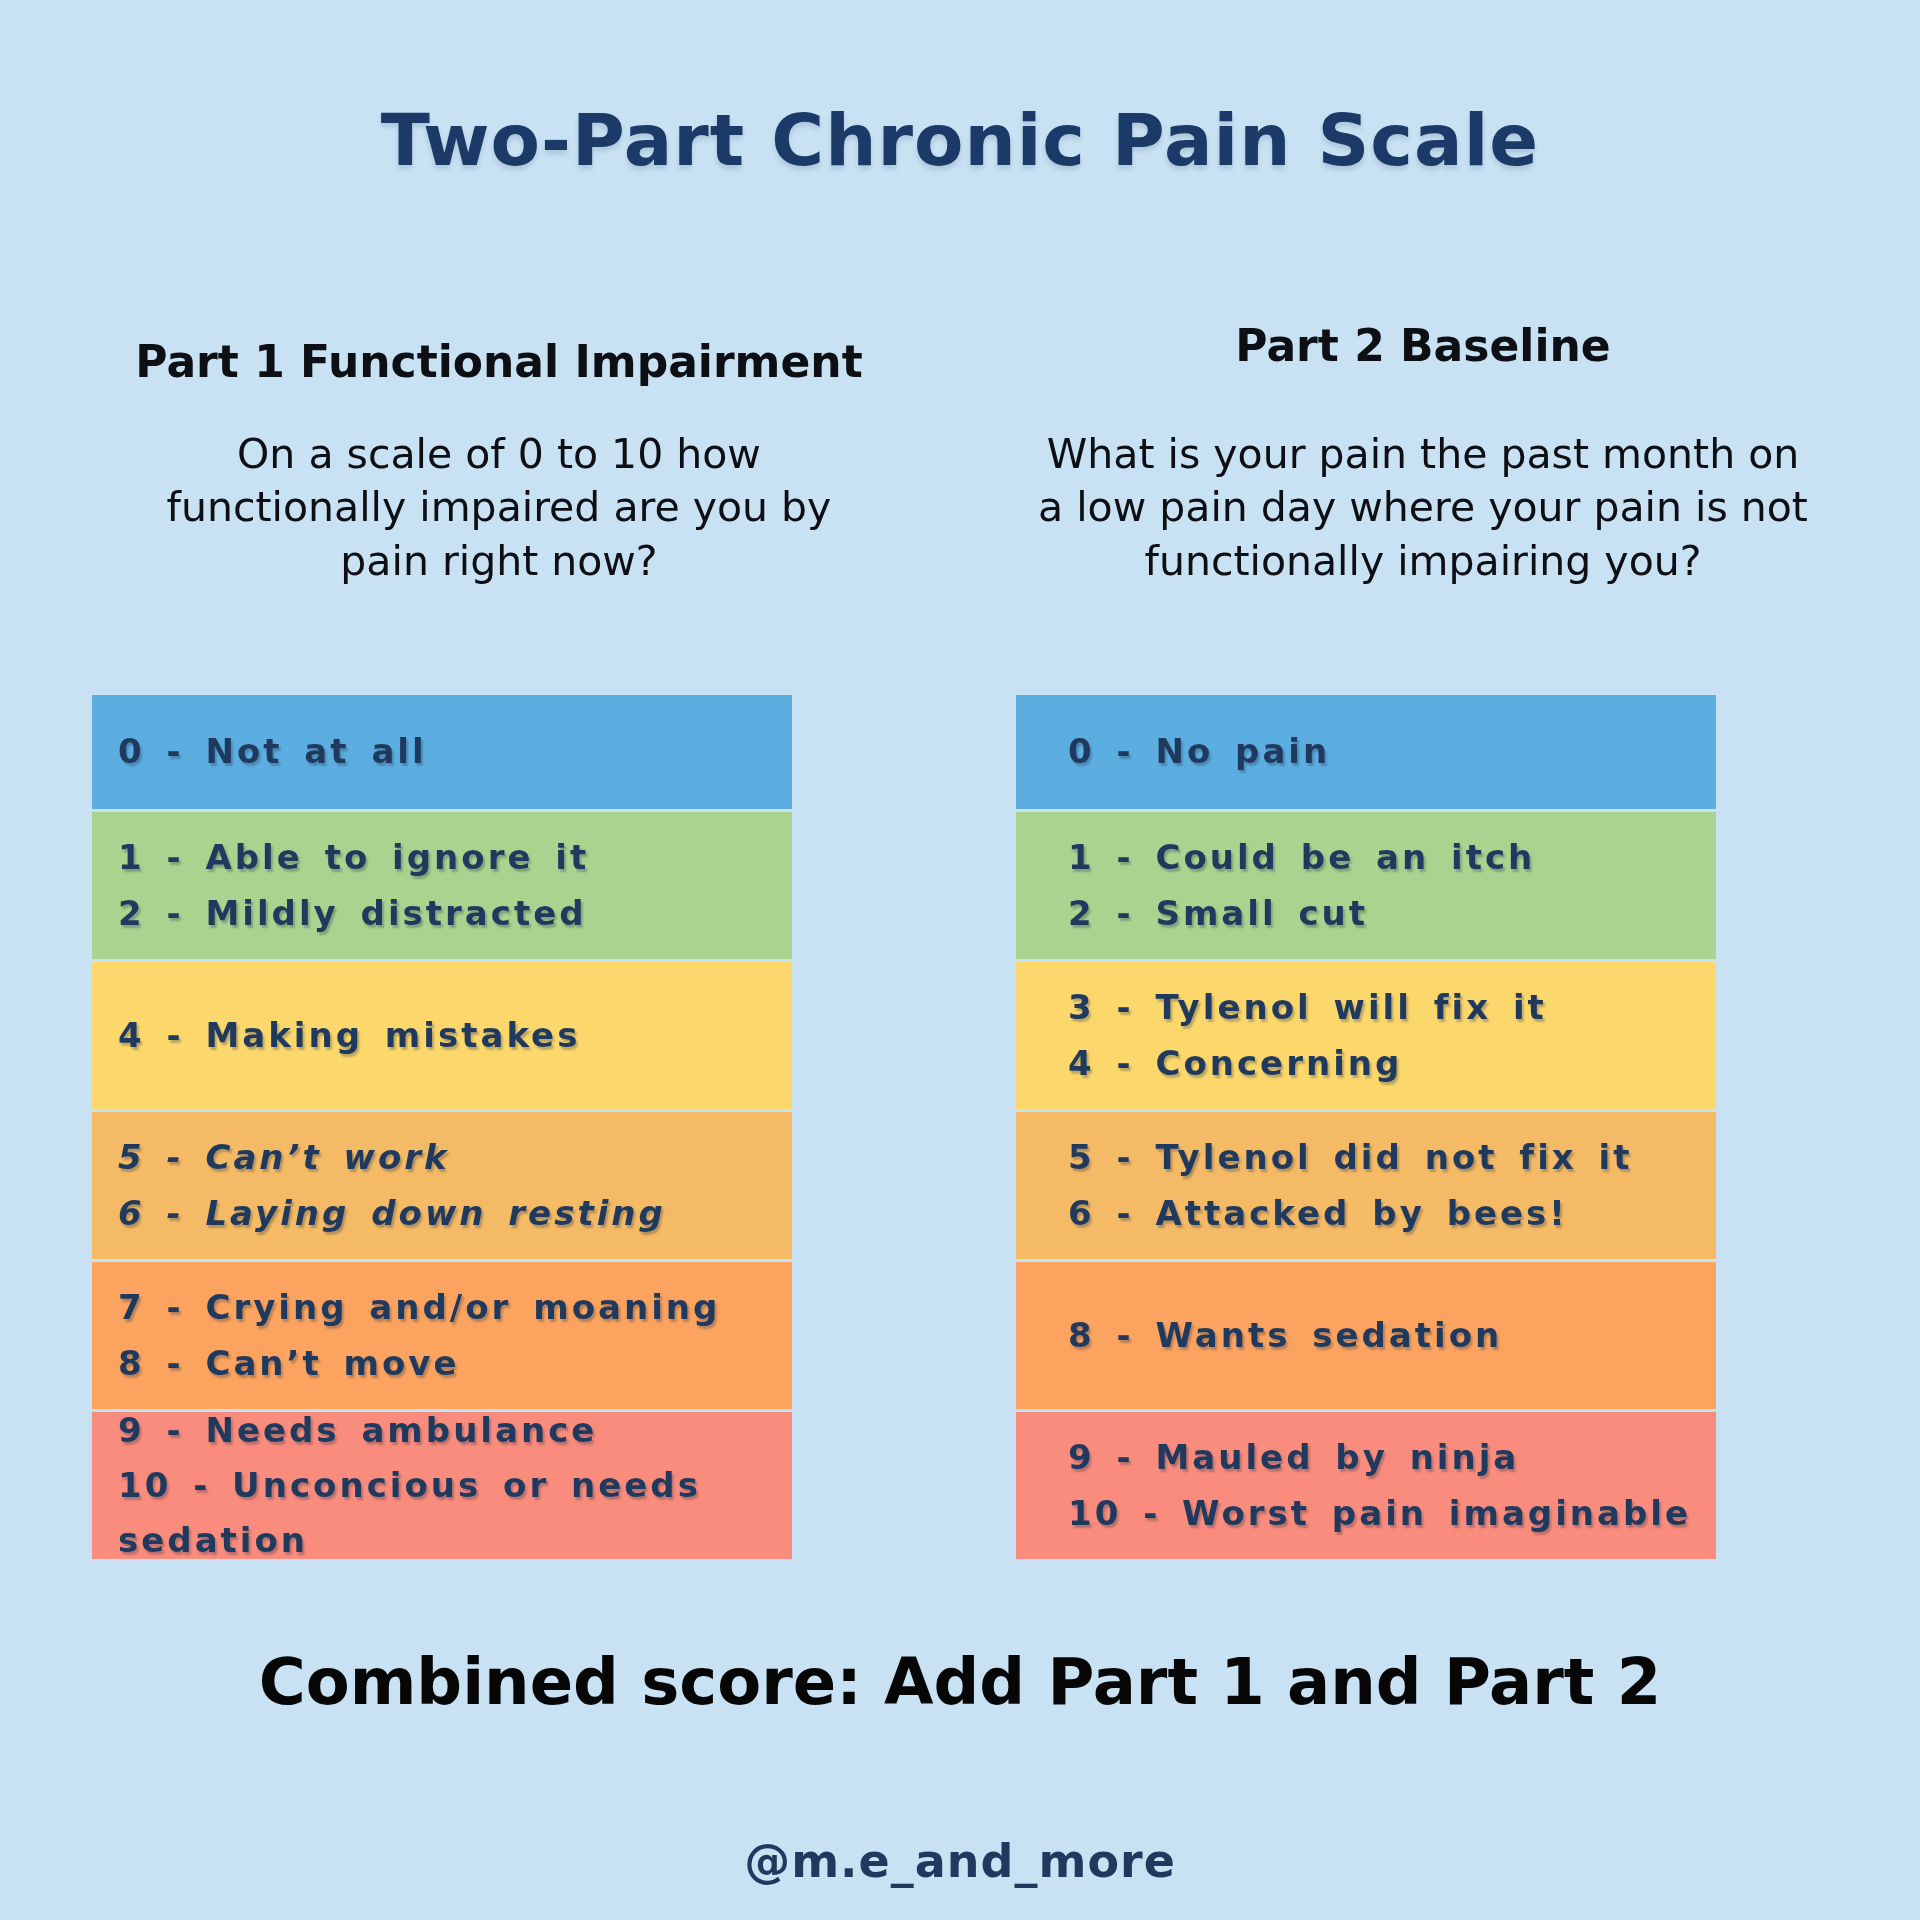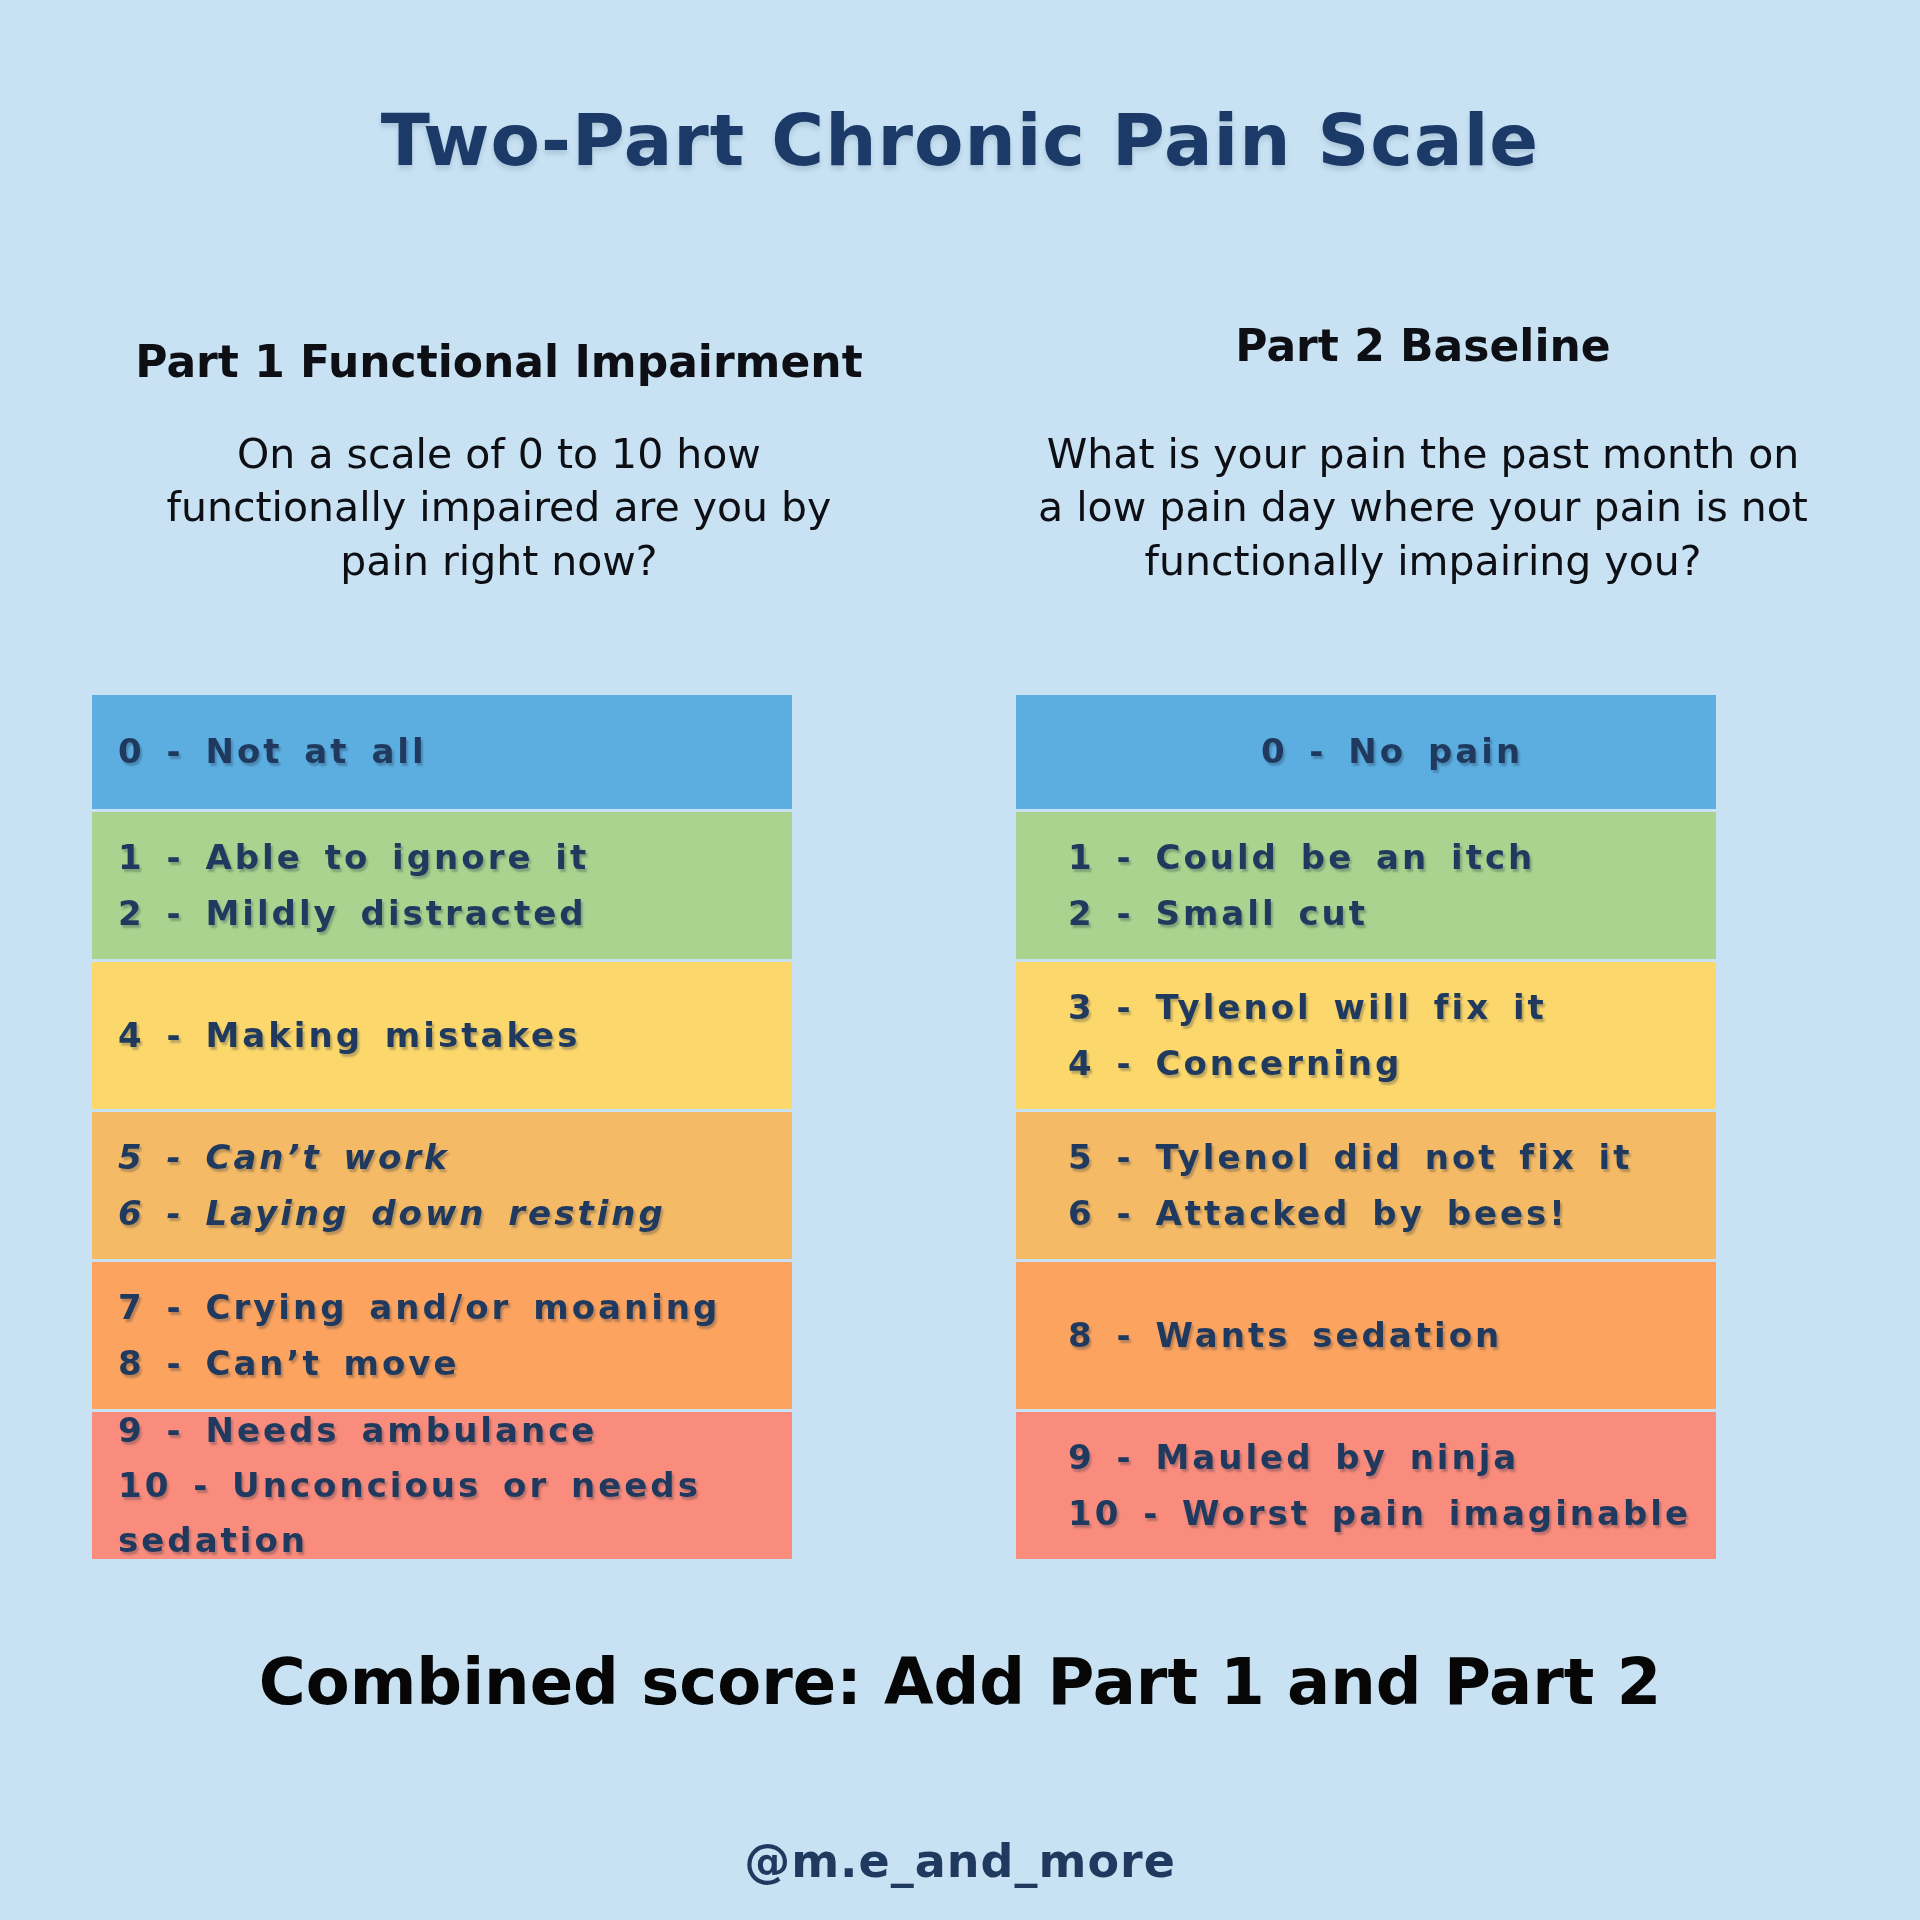--- a/index.html
+++ b/index.html
@@ -129,21 +129,21 @@
       <span class="band-line">10 - Unconcious or needs sedation</span>
     </div>
   </div>
 
   <div class="part-header right" style="color: rgb(13, 15, 20);">Part 2 Baseline</div>
   <div class="part-question right" style="color: rgb(13, 15, 20);">What is your pain the past month on
 a low pain day where your pain is not
 functionally impairing you?</div>
 
   <div class="bands right">
-    <div class="band single" style="background-color: rgb(92, 174, 225); align-items: center;">
+    <div class="band single" style="background-color: rgb(92, 174, 225);">
       <span class="band-line">0 - No pain</span>
     </div>
     <div class="band double" style="background-color: rgb(169, 211, 143);">
       <span class="band-line">1 - Could be an itch</span>
       <span class="band-line">2 - Small cut</span>
     </div>
     <div class="band double" style="background-color: rgb(252, 215, 107);">
       <span class="band-line">3 - Tylenol will fix it</span>
       <span class="band-line">4 - Concerning</span>
     </div>

